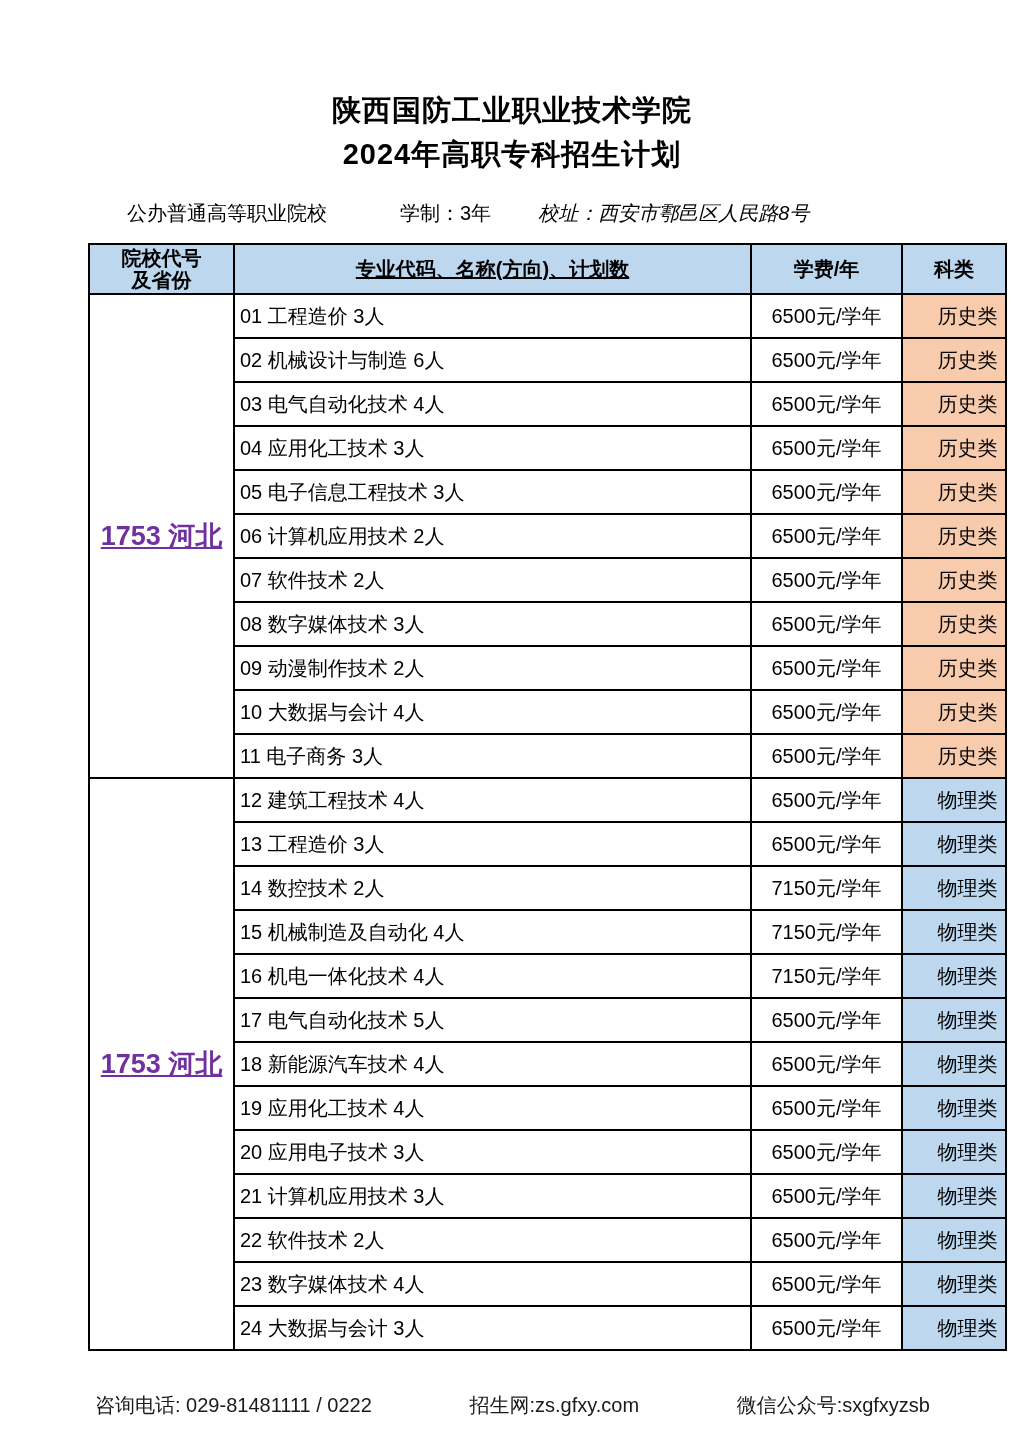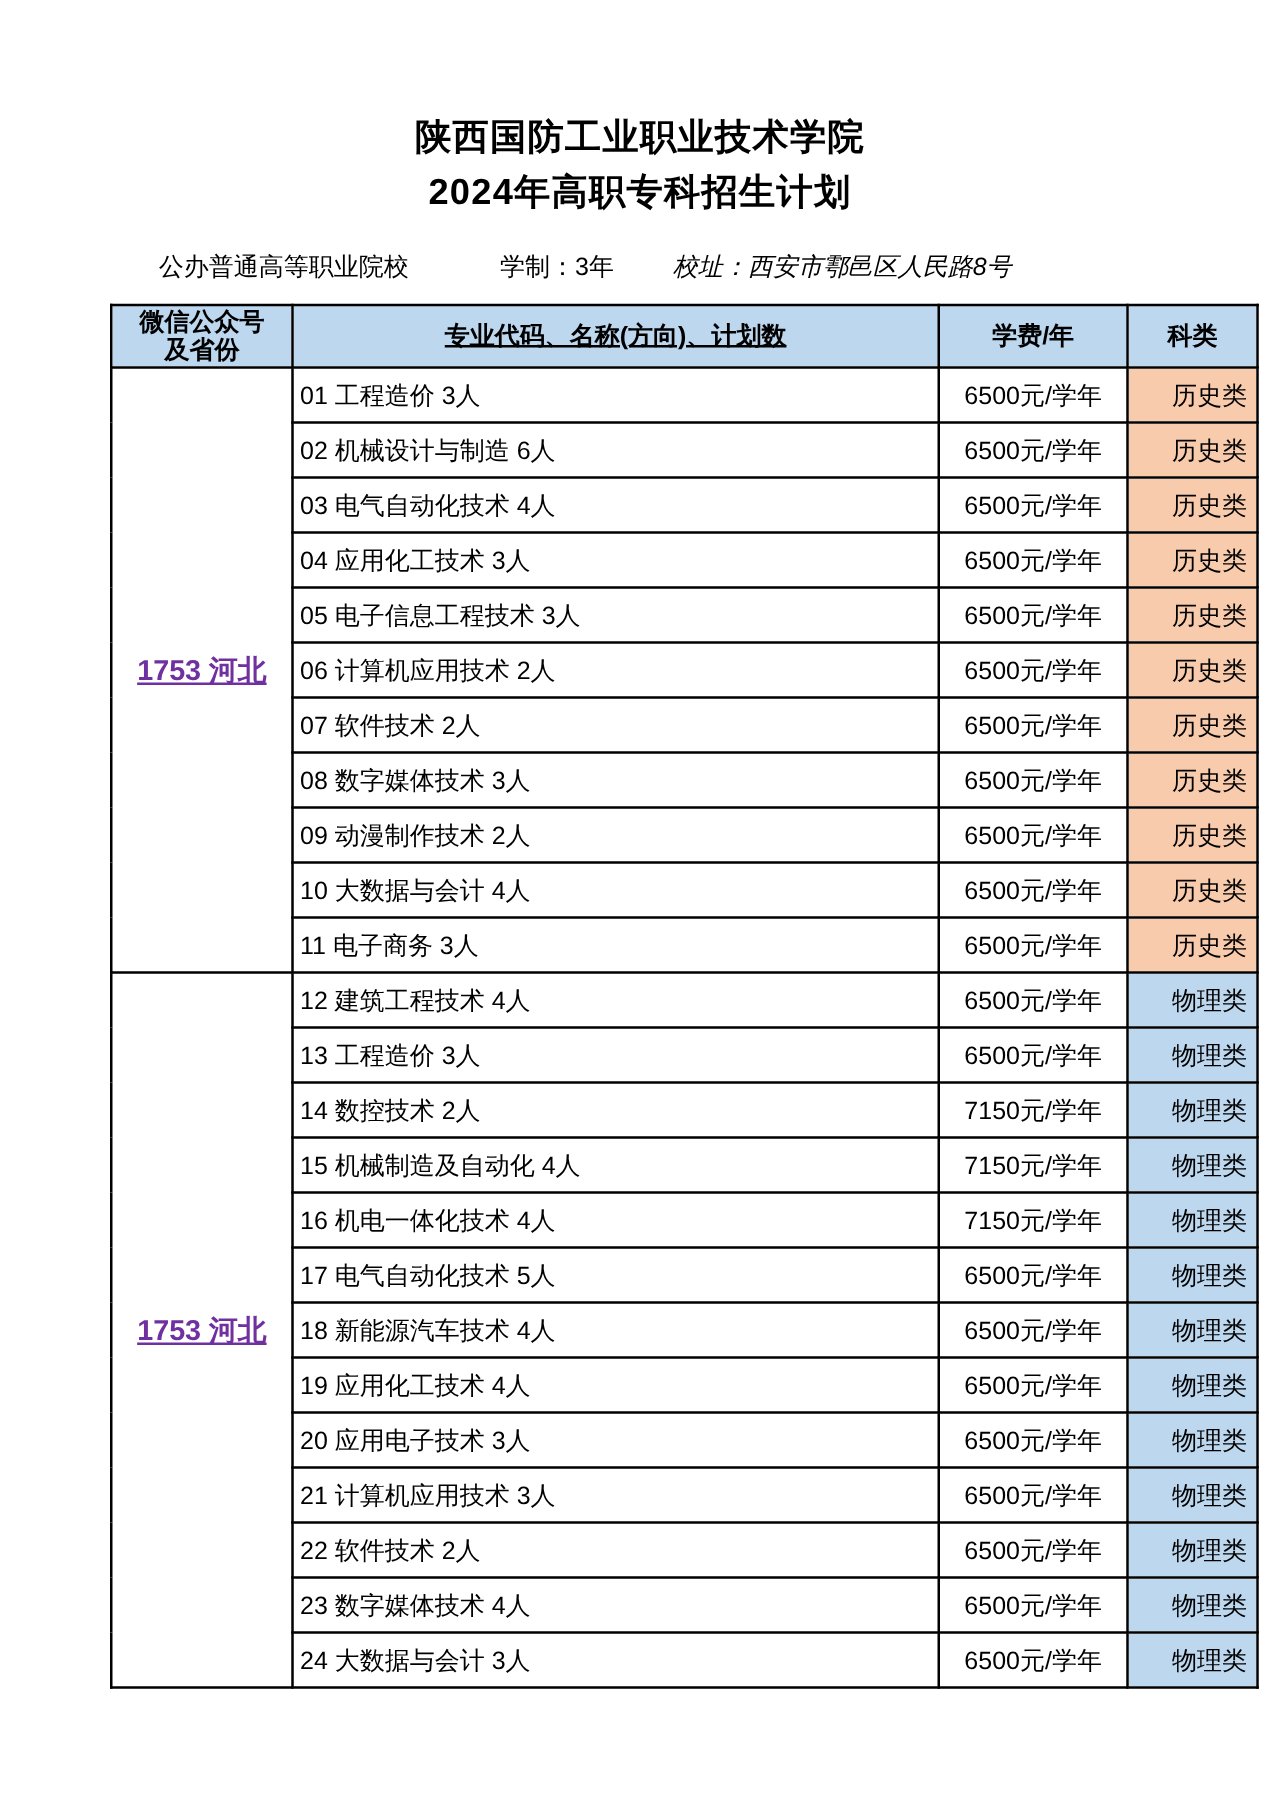--- a/index.html
+++ b/index.html
@@ -56,21 +56,21 @@
     text-align: center;
     vertical-align: middle;
     line-height: 22px;
   }
   td.code-cell {
     text-align: center;
     vertical-align: middle;
     background: #ffffff;
   }
   .code-text {
-    font-size: 23px;
+    font-size: 27px;
     font-weight: bold;
     text-decoration: underline;
     white-space: nowrap;
   }
   td.major-cell {
     text-align: left;
     vertical-align: middle;
     padding-left: 5px;
     white-space: nowrap;
   }
@@ -108,21 +108,21 @@
   </div>
 
   <div class="info-line">
     <span>公办普通高等职业院校</span><span class="info-duration">学制：3年</span><span class="info-address">校址：西安市鄠邑区人民路8号</span>
   </div>
 
   <table class="plan-table">
     <thead>
       <tr>
         <th class="col-code" style="background: rgb(189, 215, 238);">
-          <span>微信公众号</span><br>
+          <span>院校代号</span><br>
           <span>及省份</span>
         </th>
         <th class="col-major" style="background: rgb(189, 215, 238);">专业代码、名称(方向)、计划数</th>
         <th class="col-fee" style="background: rgb(189, 215, 238);">学费/年</th>
         <th class="col-category" style="background: rgb(189, 215, 238);">科类</th>
       </tr>
     </thead>
     <tbody id="plan-table-body">
         <tr>
           <td class="code-cell col-code" rowspan="11"><span class="code-text" style="color: rgb(112, 48, 160);">1753 河北</span></td>
@@ -242,14 +242,19 @@
           <td class="category-cell" style="background: rgb(189, 215, 238);">物理类</td>
         </tr>
         <tr>
           <td class="major-cell">24 大数据与会计 3人</td>
           <td class="fee-cell">6500元/学年</td>
           <td class="category-cell" style="background: rgb(189, 215, 238);">物理类</td>
         </tr>
       </tbody>
   </table>
 
+  <div class="footer">
+    <span>咨询电话: 029-81481111 / 0222</span>
+    <span>招生网:zs.gfxy.com</span>
+    <span>微信公众号:sxgfxyzsb</span>
+  </div>
 
 </div>
 
 </body></html>

